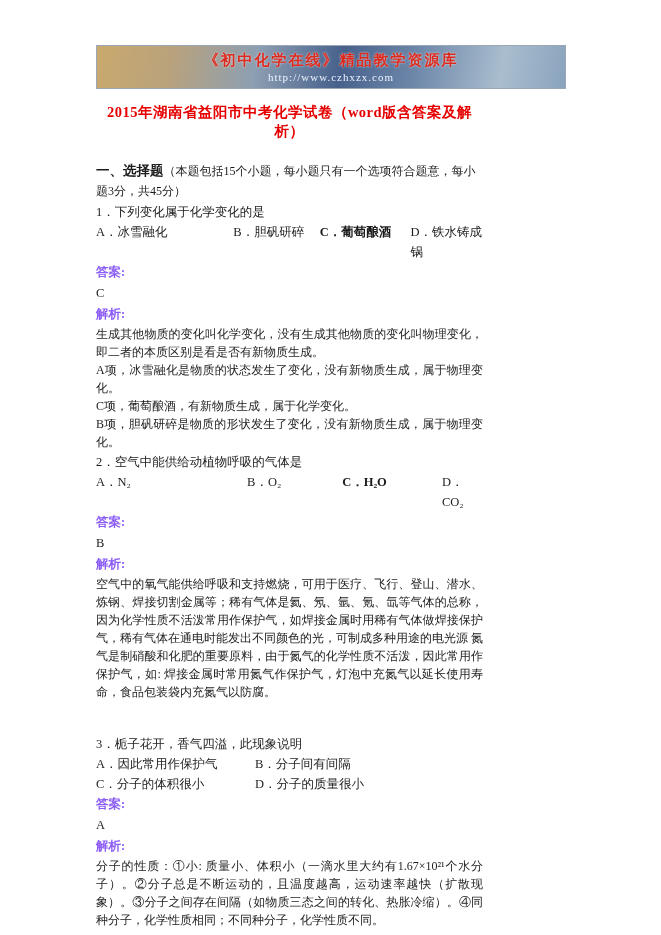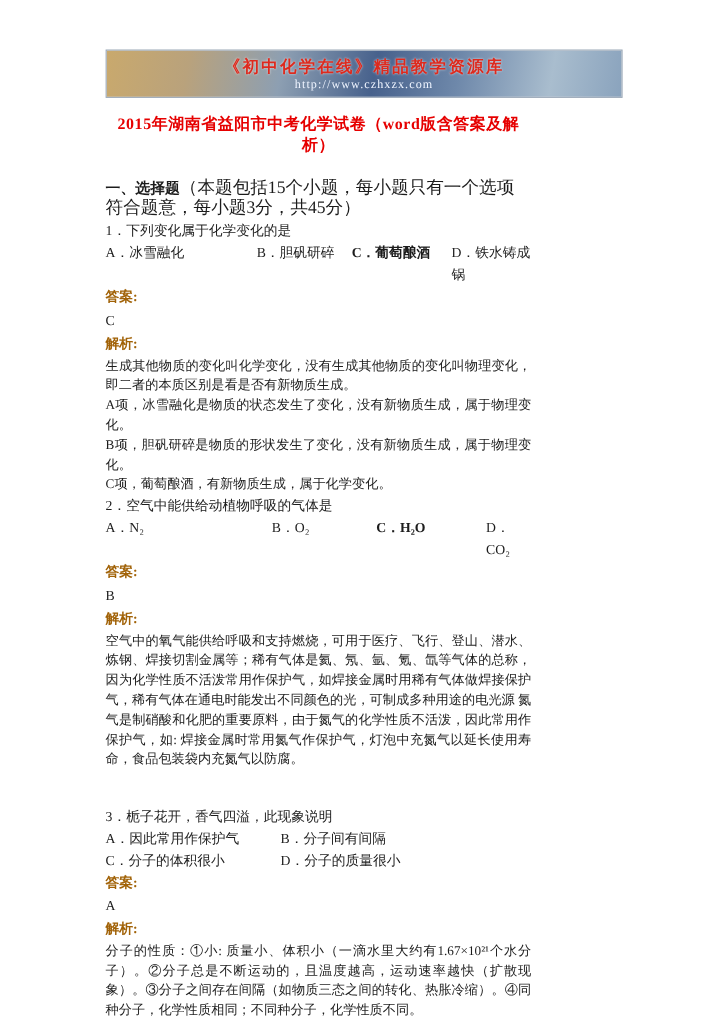--- a/index.html
+++ b/index.html
@@ -18,30 +18,30 @@
     display:flex; flex-direction:column; align-items:center; justify-content:center;
     border:1px solid #9aa7b6;
   }
   .banner-title { font-size:15px; font-weight:bold; color:#dd2a1e; letter-spacing:2px; text-shadow:0 0 2px rgba(255,255,255,.8); }
   .banner-url { font-size:11px; color:#eef4ff; margin-top:1px; letter-spacing:1px; }
 
   .doc-title { margin-top:14px; text-align:center; color:#e60000; font-size:14.5px; font-weight:bold; letter-spacing:.5px; }
 
   .section { margin-top:20px; font-size:13.5px; line-height:19px; }
   .sec-head { font-weight:bold; }
-  .sec-note { font-size:16px;text-align:right; }
+  .sec-note { font-size:12px;text-align:right; }
 
   .stem { font-size:12.5px; line-height:19px; margin-top:2px; }
   .opts { display:flex; font-size:12.5px; line-height:20px; }
   .opts .c1 { width:159px; }
   .opts .c2 { width:100px; }
   .opts .c3 { width:105px;font-weight:bold; }
   .opts2 .c1 { width:159px; }
 
-  .lab { color:#a16207; font-weight:bold; font-size:12.5px; line-height:21px; }
+  .lab { color:#8b5cf6; font-weight:bold; font-size:12.5px; line-height:21px; }
   .ansv { font-size:12.5px; line-height:21px; }
   .para { font-size:12px; line-height:18px; text-align:justify; }
 
   .q2 { }
   .q3 { margin-top:34px; }
   .q4 { margin-top:30px; }
 
   
   .figures { position:relative; margin-top:8px; height:118px; }
   .fig { position:absolute; top:0; }
@@ -72,22 +72,22 @@
       <span class="c1">A．冰雪融化</span>
       <span class="c2">B．胆矾研碎</span>
       <span class="c3">C．葡萄酿酒</span>
       <span class="c4">D．铁水铸成锅</span>
     </div>
     <p class="lab">答案:</p>
     <p class="ansv">C</p>
     <p class="lab">解析:</p>
     <p class="para">生成其他物质的变化叫化学变化，没有生成其他物质的变化叫物理变化，即二者的本质区别是看是否有新物质生成。</p>
     <p class="para">A项，冰雪融化是物质的状态发生了变化，没有新物质生成，属于物理变化。</p>
+    <p class="para">C项，葡萄酿酒，有新物质生成，属于化学变化。</p>
     <p class="para">B项，胆矾研碎是物质的形状发生了变化，没有新物质生成，属于物理变化。</p>
-    <p class="para">C项，葡萄酿酒，有新物质生成，属于化学变化。</p>
   </div>
 
   <div class="question q2">
     <p class="stem">2．空气中能供给动植物呼吸的气体是</p>
     <div class="opts">
       <span class="c1">A．N₂</span>
       <span class="c2">B．O₂</span>
       <span class="c3">C．H₂O</span>
       <span class="c4">D．CO₂</span>
     </div>

